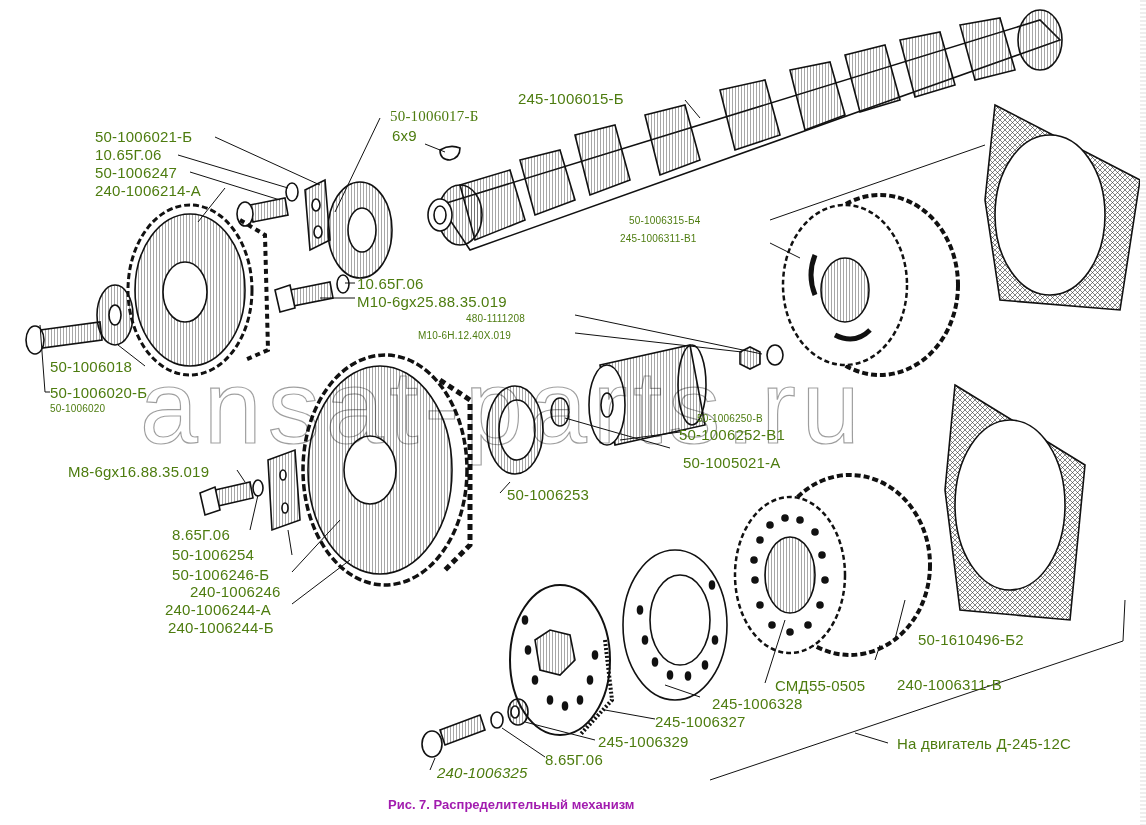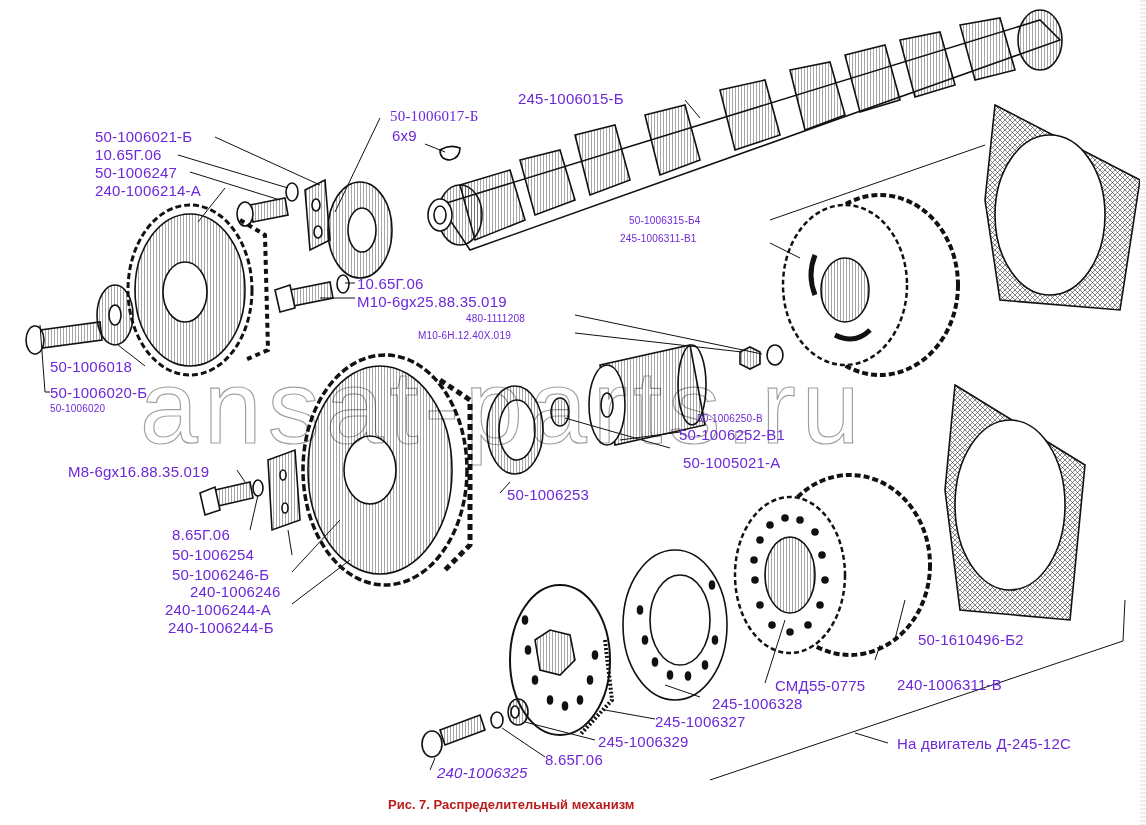--- a/index.html
+++ b/index.html
@@ -1,20 +1,20 @@
 <!DOCTYPE html>
 <html><head>
 <meta charset="utf-8">
 <style>
   html,body{margin:0;padding:0;background:#fff;}
   body{width:1146px;height:825px;position:relative;overflow:hidden;font-family:"Liberation Sans",sans-serif;color:#111;}
   #stage{position:absolute;left:0;top:0;width:1146px;height:825px;}
-  .lbl{position:absolute;font-size:15px;line-height:17px;white-space:nowrap;color:#6d28d9;letter-spacing:0.2px;}
+  .lbl{position:absolute;font-size:15px;line-height:17px;white-space:nowrap;color:#4d7c0f;letter-spacing:0.2px;}
   .lbl.sm{font-size:10px;}
-  .caption{position:absolute;left:388px;top:797px;font-size:13px;font-weight:bold;color:#b91c1c;white-space:nowrap;}
+  .caption{position:absolute;left:388px;top:797px;font-size:13px;font-weight:bold;color:#a21caf;white-space:nowrap;}
   .watermark{position:absolute;left:140px;top:348px;font-size:104px;font-family:"Liberation Sans",sans-serif;color:transparent;-webkit-text-stroke:1.2px rgba(0,0,0,0.38);letter-spacing:6px;white-space:nowrap;pointer-events:none;}
   .edge{position:absolute;right:0;top:0;width:6px;height:825px;background:repeating-linear-gradient(180deg,#eee 0 2px,#fff 2px 4px);}
 </style>
 </head>
 <body>
 
 <div id="stage">
 <svg width="1146" height="825" viewBox="0 0 1146 825" xmlns="http://www.w3.org/2000/svg">
   <defs>
     <pattern id="hatch" width="4" height="4" patternUnits="userSpaceOnUse" patternTransform="rotate(35)">
@@ -276,21 +276,21 @@
 <div class="lbl" style="left:507px;top:486px;">50-1006253</div>
 <div class="lbl" style="left:172px;top:526px;">8.65Г.06</div>
 <div class="lbl" style="left:172px;top:546px;">50-1006254</div>
 <div class="lbl" style="left:172px;top:566px;">50-1006246-Б</div>
 <div class="lbl" style="left:190px;top:583px;">240-1006246</div>
 <div class="lbl" style="left:165px;top:601px;">240-1006244-А</div>
 <div class="lbl" style="left:168px;top:619px;">240-1006244-Б</div>
 
 <div class="lbl" style="left:918px;top:631px;">50-1610496-Б2</div>
 <div class="lbl" style="left:897px;top:676px;text-align:right;">240-1006311-В</div>
-<div class="lbl" style="left:775px;top:677px;">СМД55-0775</div>
+<div class="lbl" style="left:775px;top:677px;">СМД55-0505</div>
 <div class="lbl" style="left:712px;top:695px;">245-1006328</div>
 <div class="lbl" style="left:655px;top:713px;">245-1006327</div>
 <div class="lbl" style="left:598px;top:733px;">245-1006329</div>
 <div class="lbl" style="left:545px;top:751px;">8.65Г.06</div>
 <div class="lbl" style="left:437px;top:764px;font-style:italic;">240-1006325</div>
 <div class="lbl" style="left:897px;top:735px;">На двигатель Д-245-12С</div>
 
 <div class="caption">Рис. 7. Распределительный механизм</div>
 <div class="edge"></div>
 

